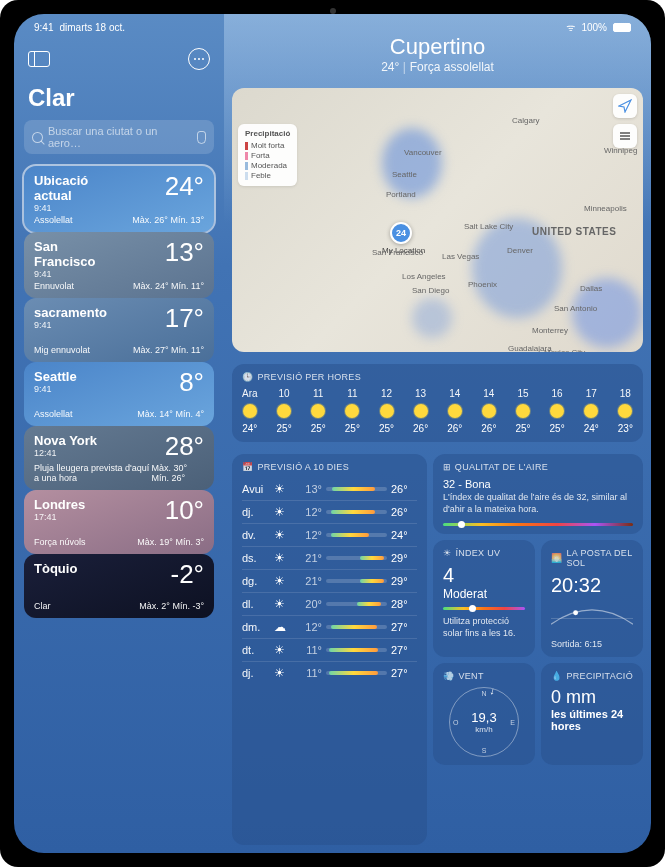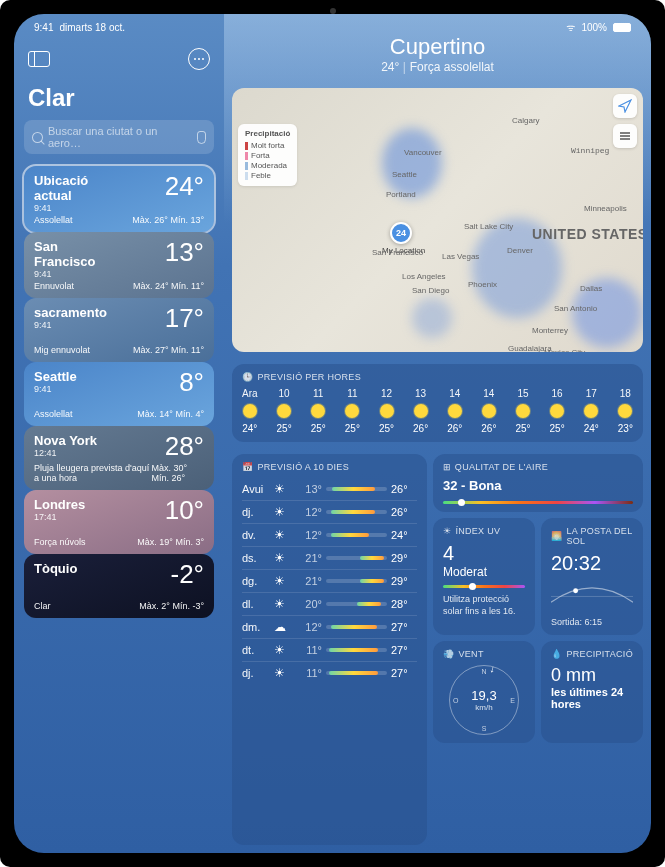--- a/index.html
+++ b/index.html
@@ -1,19 +1,19 @@
 <!DOCTYPE html>
 <html><head>
 <meta charset="utf-8">
 <style>
 * { margin: 0; padding: 0; box-sizing: border-box; font-family: -apple-system, BlinkMacSystemFont, 'Helvetica Neue', sans-serif; }
 body { background: #fff; display: flex; justify-content: center; }
 .device {
   width: 665px; height: 867px; position: relative;
-  background: #000; border-radius: 10px; padding: 14px;
+  background: #000; border-radius: 18px; padding: 14px;
 }
 .screen {
   width: 100%; height: 100%; border-radius: 30px; overflow: hidden;
   background: linear-gradient(180deg, #5a8bc4 0%, #4173b4 30%, #2f5fa3 100%);
   display: flex; position: relative;
 }
 .status-bar {
   position: absolute; top: 0; left: 0; right: 0; height: 22px;
   display: flex; justify-content: space-between; align-items: center;
   padding: 4px 20px 0; font-size: 10px; color: #fff; z-index: 10;
@@ -108,21 +108,21 @@
 
 .tenday .day-row { display: grid; grid-template-columns: 28px 18px 26px 1fr 26px; align-items: center; gap: 4px; font-size: 11px; padding: 4px 0; }
 .tenday .day-row + .day-row { border-top: 1px solid rgba(255,255,255,0.12); }
 .day-name { opacity: 0.95; }
 .day-icon { font-size: 12px; }
 .day-lo { text-align: right; opacity: 0.7; }
 .day-bar { height: 4px; background: rgba(255,255,255,0.18); border-radius: 2px; position: relative; overflow: hidden; }
 .day-bar-fill { position: absolute; height: 100%; border-radius: 2px; background: linear-gradient(90deg,#6dd5a8,#ffd93d,#ff9a3d); }
 .day-hi { text-align: left; }
 
-.aqi-val { font-size: 13px; font-weight: 700; margin-bottom: 8px; }
+.aqi-val { font-size: 11px; font-weight: 400; margin-bottom: 2px; }
 .aqi-desc { font-size: 9px; opacity: 0.85; line-height: 1.3; margin-bottom: 8px; }
 .aqi-bar { height: 3px; border-radius: 2px; background: linear-gradient(90deg,#4ade80,#fbbf24,#f97316,#ef4444,#a855f7,#7c2d12); position: relative; }
 .aqi-dot { position: absolute; top: -2px; left: 8%; width: 7px; height: 7px; background: #fff; border-radius: 50%; }
 
 .uv-val { font-size: 20px; font-weight: 500; }
 .uv-cat { font-size: 12px; margin-bottom: 6px; }
 .uv-bar { height: 3px; border-radius: 2px; background: linear-gradient(90deg,#4ade80,#fbbf24,#f97316,#ef4444,#a855f7); position: relative; margin-bottom: 6px; }
 .uv-dot { position: absolute; top: -2px; left: 32%; width: 7px; height: 7px; background: #fff; border-radius: 50%; }
 .uv-note { font-size: 9px; opacity: 0.85; line-height: 1.3; }
 
@@ -320,23 +320,23 @@
               </svg>
         </div>
       </div>
       <div class="my-loc-pin">24</div>
       <div class="my-loc-lbl">My Location</div>
       <div id="map-cities">
             <span class="map-city-lbl" style="left: 280px; top: 28px;">Calgary</span>
             <span class="map-city-lbl" style="left: 172px; top: 60px;">Vancouver</span>
             <span class="map-city-lbl" style="left: 160px; top: 82px;">Seattle</span>
             <span class="map-city-lbl" style="left: 154px; top: 102px;">Portland</span>
-            <span class="map-city-lbl" style="left: 339px; top: 58px; font-family: Liberation Mono, monospace;">Winnipeg</span>
+            <span class="map-city-lbl" style="left: 372px; top: 58px;">Winnipeg</span>
             <span class="map-city-lbl" style="left: 352px; top: 116px;">Minneapolis</span>
-            <span class="map-city-lbl" style="left: 300px; top: 138px; font-weight: 600; letter-spacing: 0.5px; font-size: 14px;">UNITED STATES</span>
+            <span class="map-city-lbl" style="left: 300px; top: 138px; font-weight: 600; letter-spacing: 0.5px; font-size: 10px;">UNITED STATES</span>
             <span class="map-city-lbl" style="left: 232px; top: 134px;">Salt Lake City</span>
             <span class="map-city-lbl" style="left: 275px; top: 158px;">Denver</span>
             <span class="map-city-lbl" style="left: 210px; top: 164px;">Las Vegas</span>
             <span class="map-city-lbl" style="left: 140px; top: 160px;">San Francisco</span>
             <span class="map-city-lbl" style="left: 170px; top: 184px;">Los Angeles</span>
             <span class="map-city-lbl" style="left: 180px; top: 198px;">San Diego</span>
             <span class="map-city-lbl" style="left: 236px; top: 192px;">Phoenix</span>
             <span class="map-city-lbl" style="left: 322px; top: 216px;">San Antonio</span>
             <span class="map-city-lbl" style="left: 348px; top: 196px;">Dallas</span>
             <span class="map-city-lbl" style="left: 300px; top: 238px;">Monterrey</span>
@@ -505,20 +505,21 @@
             </div>
       </div>
 
       <div class="col-right">
         <div class="tile">
           <div class="tile-header">
             <span>⊞</span>
             <span>Qualitat de l'aire</span>
           </div>
           <div class="aqi-val">32 - Bona</div>
+          <div class="aqi-desc">L'índex de qualitat de l'aire és de 32, similar al d'ahir a la mateixa hora.</div>
           <div class="aqi-bar">
                 <div class="aqi-dot"></div>
               </div>
         </div>
 
         <div class="row2">
           <div class="tile">
             <div class="tile-header">
               <span>☀</span>
               <span>Índex UV</span>

